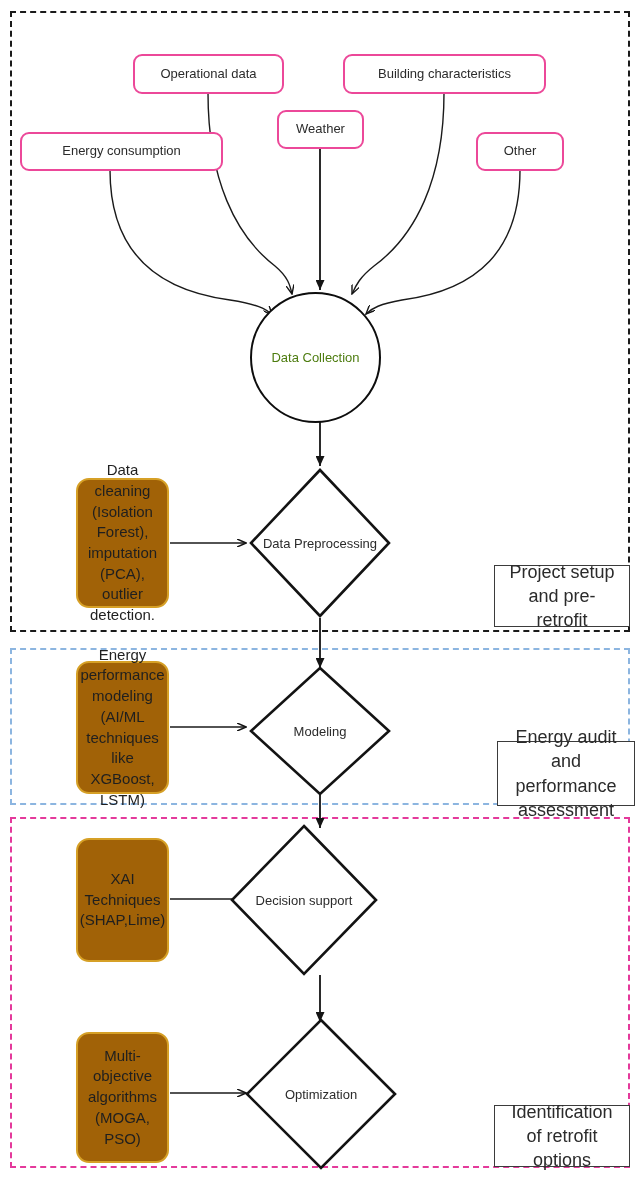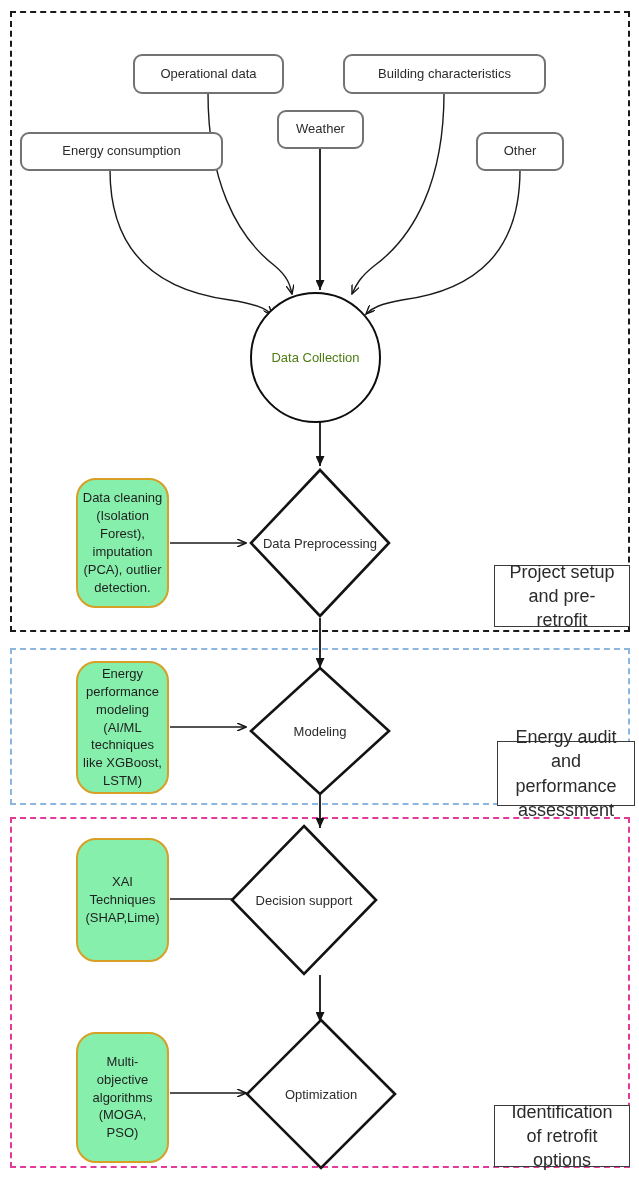--- a/index.html
+++ b/index.html
@@ -30,31 +30,31 @@
     position: absolute;
     box-sizing: border-box;
     display: flex;
     align-items: center;
     justify-content: center;
     text-align: center;
     color: #2b2b2b;
     background: #ffffff;
   }
   .rbox {
-    border: 2px solid #737373;
+    border: 2px solid #ec4899;
     border-radius: 9px;
     font-size: 13px;
     line-height: 1.25;
     padding: 0 6px;
   }
   .orange {
     border: 2px solid #d6a026;
-    border-radius: 20px;
-    background: #86efac;
-    font-size: 13px;
+    border-radius: 13px;
+    background: #a16207;
+    font-size: 15px;
     line-height: 1.38;
     padding: 0 4px;
     color: #1f1f1f;
   }
   .labelbox {
     border: 1.5px solid #3b3b3b;
     font-size: 18px;
     line-height: 1.35;
     padding: 0 8px;
     color: #2b2b2b;

